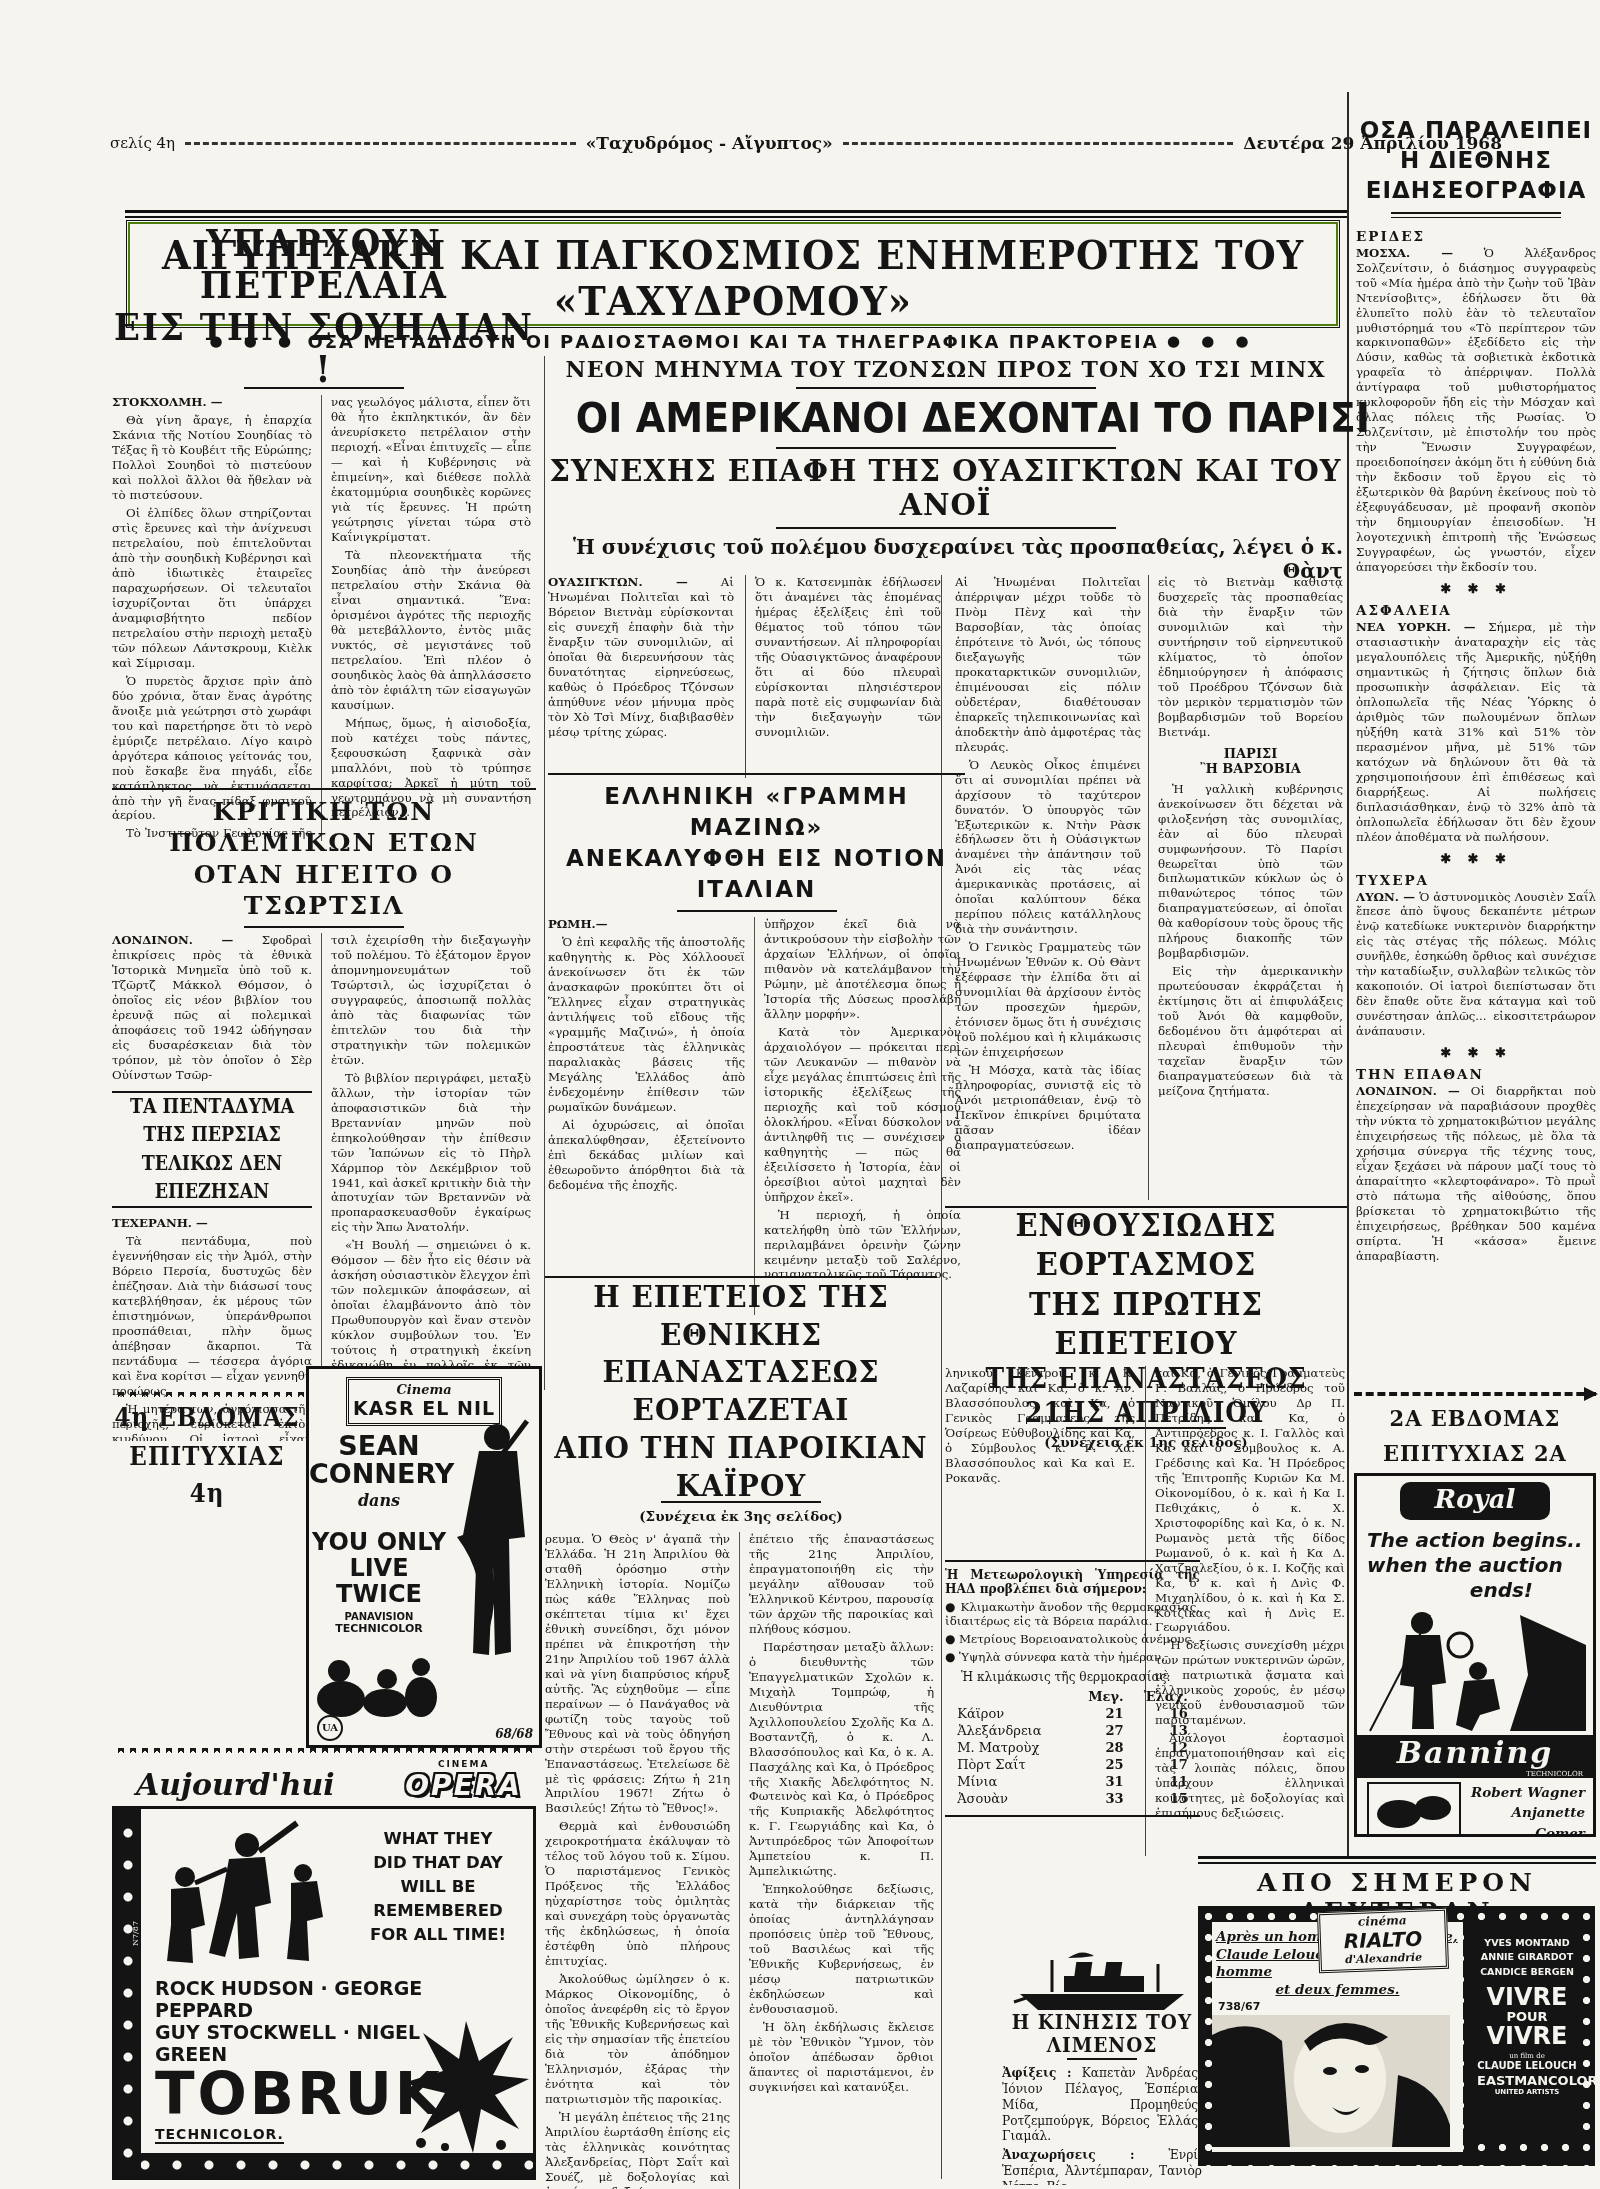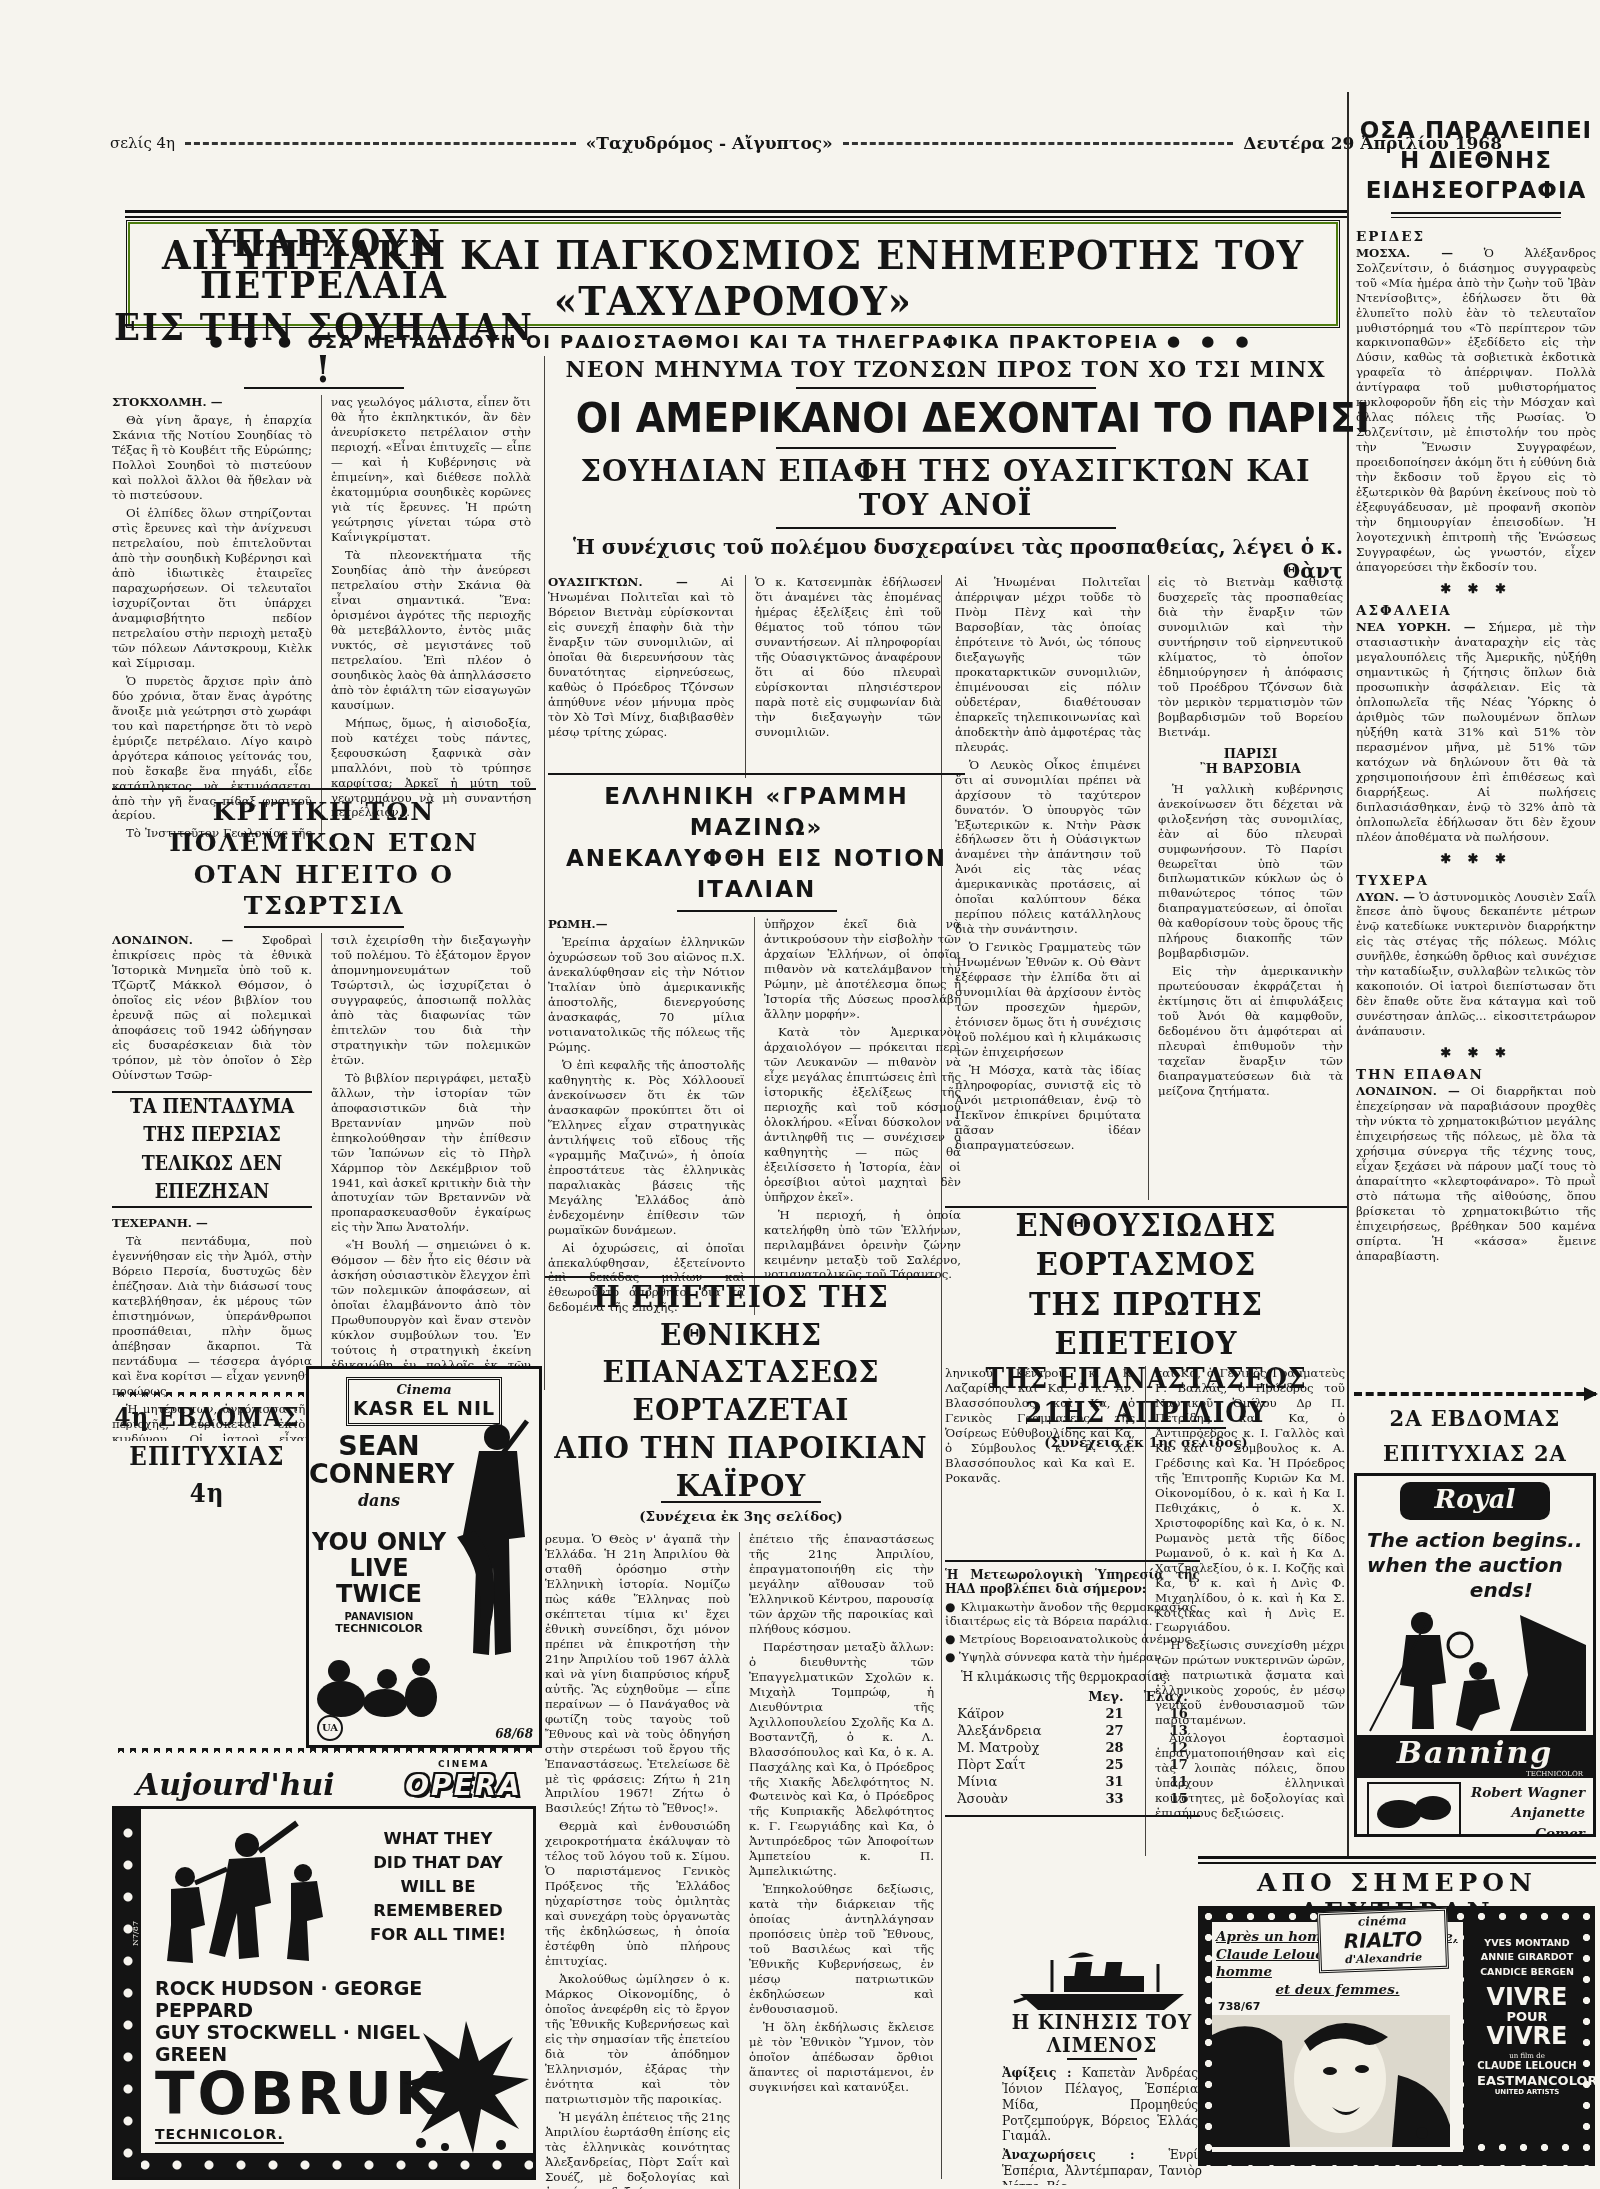--- a/index.html
+++ b/index.html
@@ -200,21 +200,21 @@
         <p>«Ἡ Βουλή — σημειώνει ὁ κ. Θόμσον — δὲν ἦτο εἰς θέσιν νὰ ἀσκήση οὐσιαστικὸν ἔλεγχον ἐπὶ τῶν πολεμικῶν ἀποφάσεων, αἱ ὁποῖαι ἐλαμβάνοντο ἀπὸ τὸν Πρωθυπουργὸν καὶ ἕναν στενὸν κύκλον συμβούλων του. Ἐν τούτοις ἡ στρατηγικὴ ἐκείνη ἐδικαιώθη ἐν πολλοῖς ἐκ τῶν ὑστέρων».</p>
       </div>
     </div>
   </div>
 
   <div class="abs" style="left:548px;top:356px;width:795px;height:846px;">
     <div class="hl-kicker">ΝΕΟΝ ΜΗΝΥΜΑ ΤΟΥ ΤΖΟΝΣΩΝ ΠΡΟΣ ΤΟΝ ΧΟ ΤΣΙ ΜΙΝΧ</div>
     <div class="mini-rule"></div>
     <div class="hl-main" style="margin-top:2px;">ΟΙ ΑΜΕΡΙΚΑΝΟΙ ΔΕΧΟΝΤΑΙ ΤΟ ΠΑΡΙΣΙ</div>
     <div class="mini-rule" style="width:340px;"></div>
-    <div class="hl-sub">ΣΟΥΗΔΙΑΝ ΕΠΑΦΗ ΤΗΣ ΟΥΑΣΙΓΚΤΩΝ ΚΑΙ ΤΟΥ ΑΝΟΪ</div>
+    <div class="hl-sub">ΣΥΝΕΧΗΣ ΕΠΑΦΗ ΤΗΣ ΟΥΑΣΙΓΚΤΩΝ ΚΑΙ ΤΟΥ ΑΝΟΪ</div>
     <div class="mini-rule" style="width:340px;"></div>
     <div class="hl-deck" style="margin-top:6px;">Ἡ συνέχισις τοῦ πολέμου δυσχεραίνει τὰς προσπαθείας, λέγει ὁ κ. Θὰντ</div>
 
     <div class="abs bodytext" style="left:0;top:219px;width:186px;height:203px;overflow:hidden;">
       <p class="noindent"><span class="dateline">ΟΥΑΣΙΓΚΤΩΝ. —</span>
          <span>Αἱ Ἡνωμέναι Πολιτεῖαι καὶ τὸ Βόρειον Βιετνὰμ εὑρίσκονται εἰς συνεχῆ ἐπαφὴν διὰ τὴν ἔναρξιν τῶν συνομιλιῶν, αἱ ὁποῖαι θὰ διερευνήσουν τὰς δυνατότητας εἰρηνεύσεως, καθὼς ὁ Πρόεδρος Τζόνσων ἀπηύθυνε νέον μήνυμα πρὸς τὸν Χὸ Τσὶ Μίνχ, διαβιβασθὲν μέσῳ τρίτης χώρας.</span></p>
     </div>
     <div class="vrule" style="left:197px;top:219px;height:203px;"></div>
     <div class="abs bodytext" style="left:207px;top:219px;width:186px;height:203px;overflow:hidden;">
       <p class="noindent">Ὁ κ. Κατσενμπὰκ ἐδήλωσεν ὅτι ἀναμένει τὰς ἑπομένας ἡμέρας ἐξελίξεις ἐπὶ τοῦ θέματος τοῦ τόπου τῶν συναντήσεων. Αἱ πληροφορίαι τῆς Οὐασιγκτῶνος ἀναφέρουν ὅτι αἱ δύο πλευραὶ εὑρίσκονται πλησιέστερον παρὰ ποτὲ εἰς συμφωνίαν διὰ τὴν διεξαγωγὴν τῶν συνομιλιῶν.</p>
@@ -240,21 +240,20 @@
   <div class="abs" style="left:548px;top:773px;width:417px;height:497px;">
     <div class="hrule"></div>
     <div class="hl-sans24" style="margin-top:6px;">
       <div>ΕΛΛΗΝΙΚΗ «ΓΡΑΜΜΗ ΜΑΖΙΝΩ»</div>
       <div>ΑΝΕΚΑΛΥΦΘΗ ΕΙΣ ΝΟΤΙΟΝ ΙΤΑΛΙΑΝ</div>
     </div>
     <div class="mini-rule w160"></div>
     <div class="cols bodytext" style="height:398px;margin-top:4px;">
       <div class="col" style="width:197px;">
         <p class="noindent"><span class="dateline">ΡΩΜΗ.—</span></p>
-        <p>Ἐρείπια ἀρχαίων ἑλληνικῶν ὀχυρώσεων τοῦ 3ου αἰῶνος π.Χ. ἀνεκαλύφθησαν εἰς τὴν Νότιον Ἰταλίαν ὑπὸ ἀμερικανικῆς ἀποστολῆς, διενεργούσης ἀνασκαφάς, 70 μίλια νοτιανατολικῶς τῆς πόλεως τῆς Ρώμης.</p>
         <p>Ὁ ἐπὶ κεφαλῆς τῆς ἀποστολῆς καθηγητὴς κ. Ρὸς Χόλλοουεϊ ἀνεκοίνωσεν ὅτι ἐκ τῶν ἀνασκαφῶν προκύπτει ὅτι οἱ Ἕλληνες εἶχαν στρατηγικὰς ἀντιλήψεις τοῦ εἴδους τῆς «γραμμῆς Μαζινώ», ἡ ὁποία ἐπροστάτευε τὰς ἑλληνικὰς παραλιακὰς βάσεις τῆς Μεγάλης Ἑλλάδος ἀπὸ ἐνδεχομένην ἐπίθεσιν τῶν ρωμαϊκῶν δυνάμεων.</p>
         <p>Αἱ ὀχυρώσεις, αἱ ὁποῖαι ἀπεκαλύφθησαν, ἐξετείνοντο ἐπὶ δεκάδας μιλίων καὶ ἐθεωροῦντο ἀπόρθητοι διὰ τὰ δεδομένα τῆς ἐποχῆς.</p>
       </div>
       <div class="col" style="width:197px;">
         <p class="noindent">ὑπῆρχον ἐκεῖ διὰ νὰ ἀντικρούσουν τὴν εἰσβολὴν τῶν ἀρχαίων Ἑλλήνων, οἱ ὁποῖοι πιθανὸν νὰ κατελάμβανον τὴν Ρώμην, μὲ ἀποτέλεσμα ὅπως ἡ Ἱστορία τῆς Δύσεως προσλάβη ἄλλην μορφήν».</p>
         <p>Κατὰ τὸν Ἀμερικανὸν ἀρχαιολόγον — πρόκειται περὶ τῶν Λευκανῶν — πιθανὸν νὰ εἶχε μεγάλας ἐπιπτώσεις ἐπὶ τῆς ἱστορικῆς ἐξελίξεως τῆς περιοχῆς καὶ τοῦ κόσμου ὁλοκλήρου. «Εἶναι δύσκολον νὰ ἀντιληφθῆ τις — συνέχισεν ὁ καθηγητὴς — πῶς θὰ ἐξειλίσσετο ἡ Ἱστορία, ἐὰν οἱ ὀρεσίβιοι αὐτοὶ μαχηταὶ δὲν ὑπῆρχον ἐκεῖ».</p>
         <p>Ἡ περιοχή, ἡ ὁποία κατελήφθη ὑπὸ τῶν Ἑλλήνων, περιλαμβάνει ὀρεινὴν ζώνην κειμένην μεταξὺ τοῦ Σαλέρνο, νοτιανατολικῶς τοῦ Τάραντος.</p>
       </div>
     </div>
   </div>

